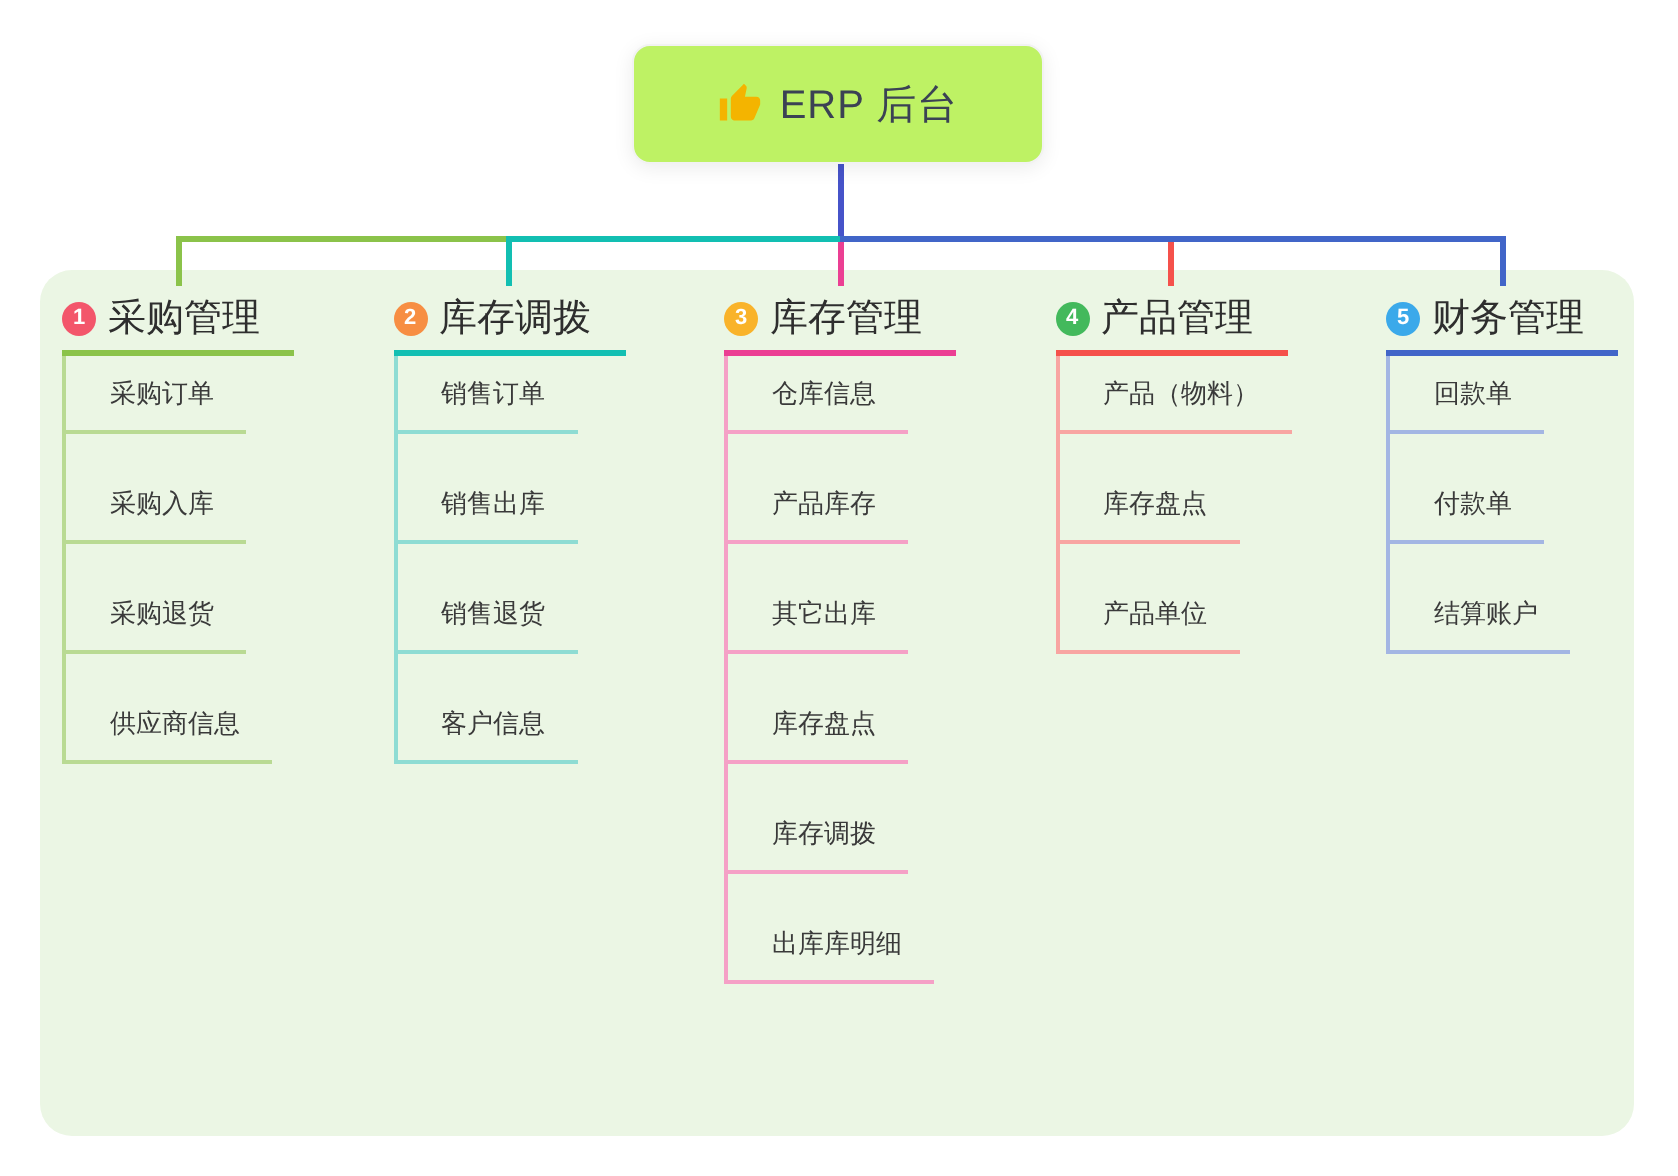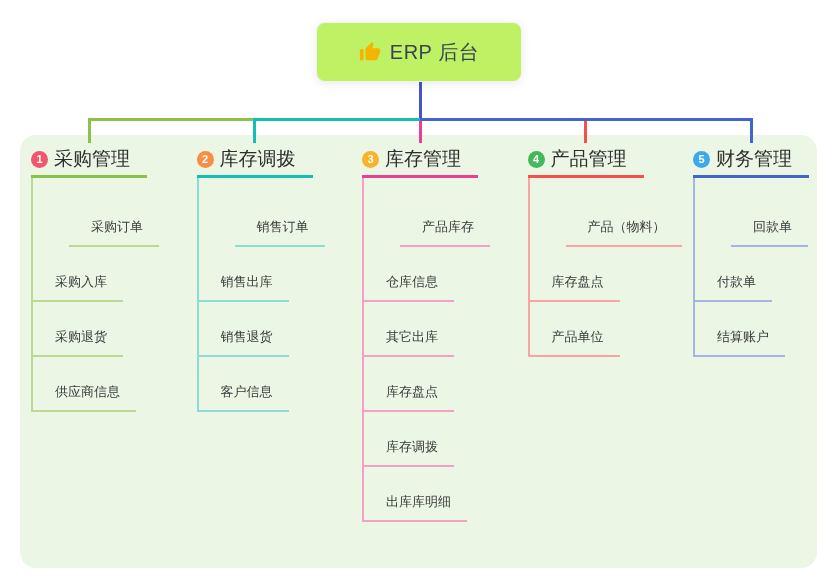--- a/index.html
+++ b/index.html
@@ -28,21 +28,21 @@
     border-bottom:3px solid var(--main);
   }
   .badge{
     width:17px;height:17px;border-radius:50%;flex:0 0 17px;
     background:var(--badge);color:#fff;font-size:11px;font-weight:bold;
     display:flex;align-items:center;justify-content:center;line-height:1;
   }
   .branch-title{font-size:19px;color:#2e2e2e;font-weight:500;white-space:nowrap;}
   .children{border-left:2px solid var(--light);}
   .child-row{height:55px;display:flex;align-items:flex-end;}
-  .child-row:first-child{height:69px;margin-left:36px;}
+  .child-row:first-child{height:39px;}
   .child-label{
     display:block;width:fit-content;white-space:nowrap;
     padding:0 16px 9px 22px;margin-left:0;
     border-bottom:2px solid var(--light);
     font-size:13px;color:#3a3a3a;
   }
   .thumb-icon{width:22px;height:22px;flex:0 0 22px;}
 </style>
 </head>
 <body>
@@ -109,24 +109,24 @@
           </div>
         </div>
   </div>
       <div class="branch" style="left: 362px; top: 143px; --main: #eb3f93; --light: #f5a0c6; --badge: #f9b32a;">
     <div class="branch-header">
       <span class="badge">3</span>
       <span class="branch-title">库存管理</span>
     </div>
     <div class="children">
           <div class="child-row">
-            <span class="child-label">产品库存</span>
+            <span class="child-label">仓库信息</span>
           </div>
           <div class="child-row">
-            <span class="child-label">仓库信息</span>
+            <span class="child-label">产品库存</span>
           </div>
           <div class="child-row">
             <span class="child-label">其它出库</span>
           </div>
           <div class="child-row">
             <span class="child-label">库存盘点</span>
           </div>
           <div class="child-row">
             <span class="child-label">库存调拨</span>
           </div>

